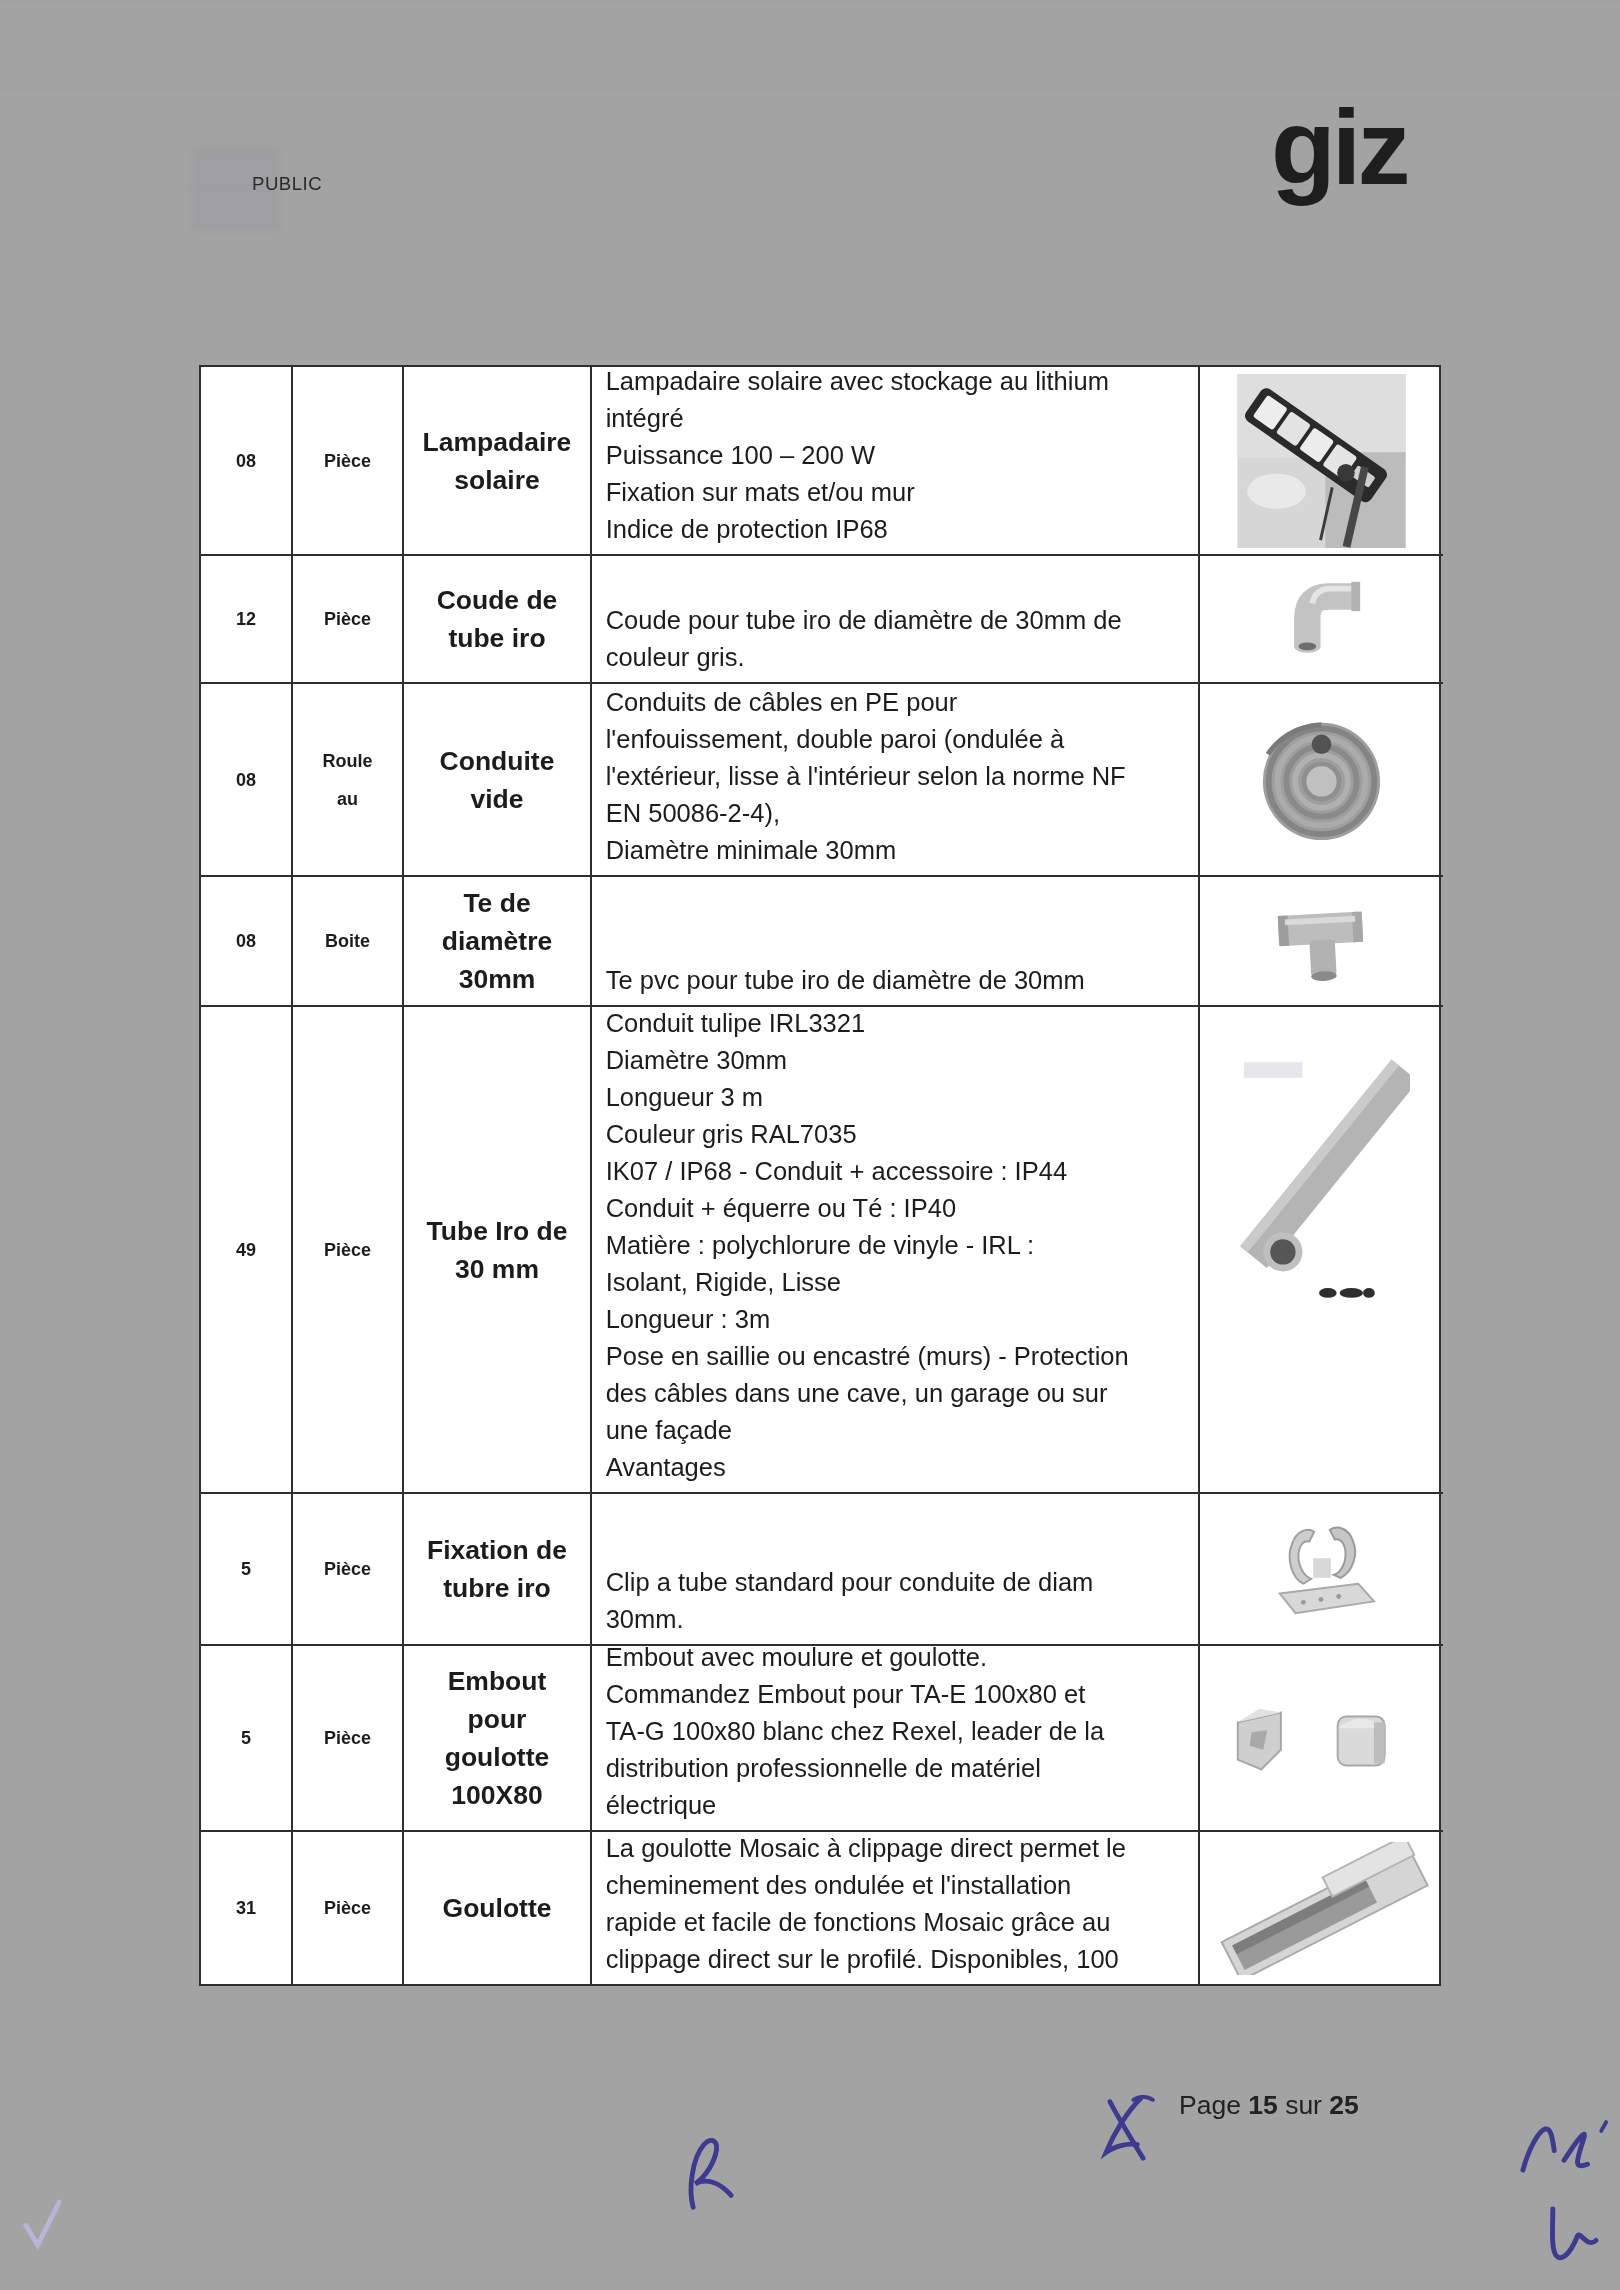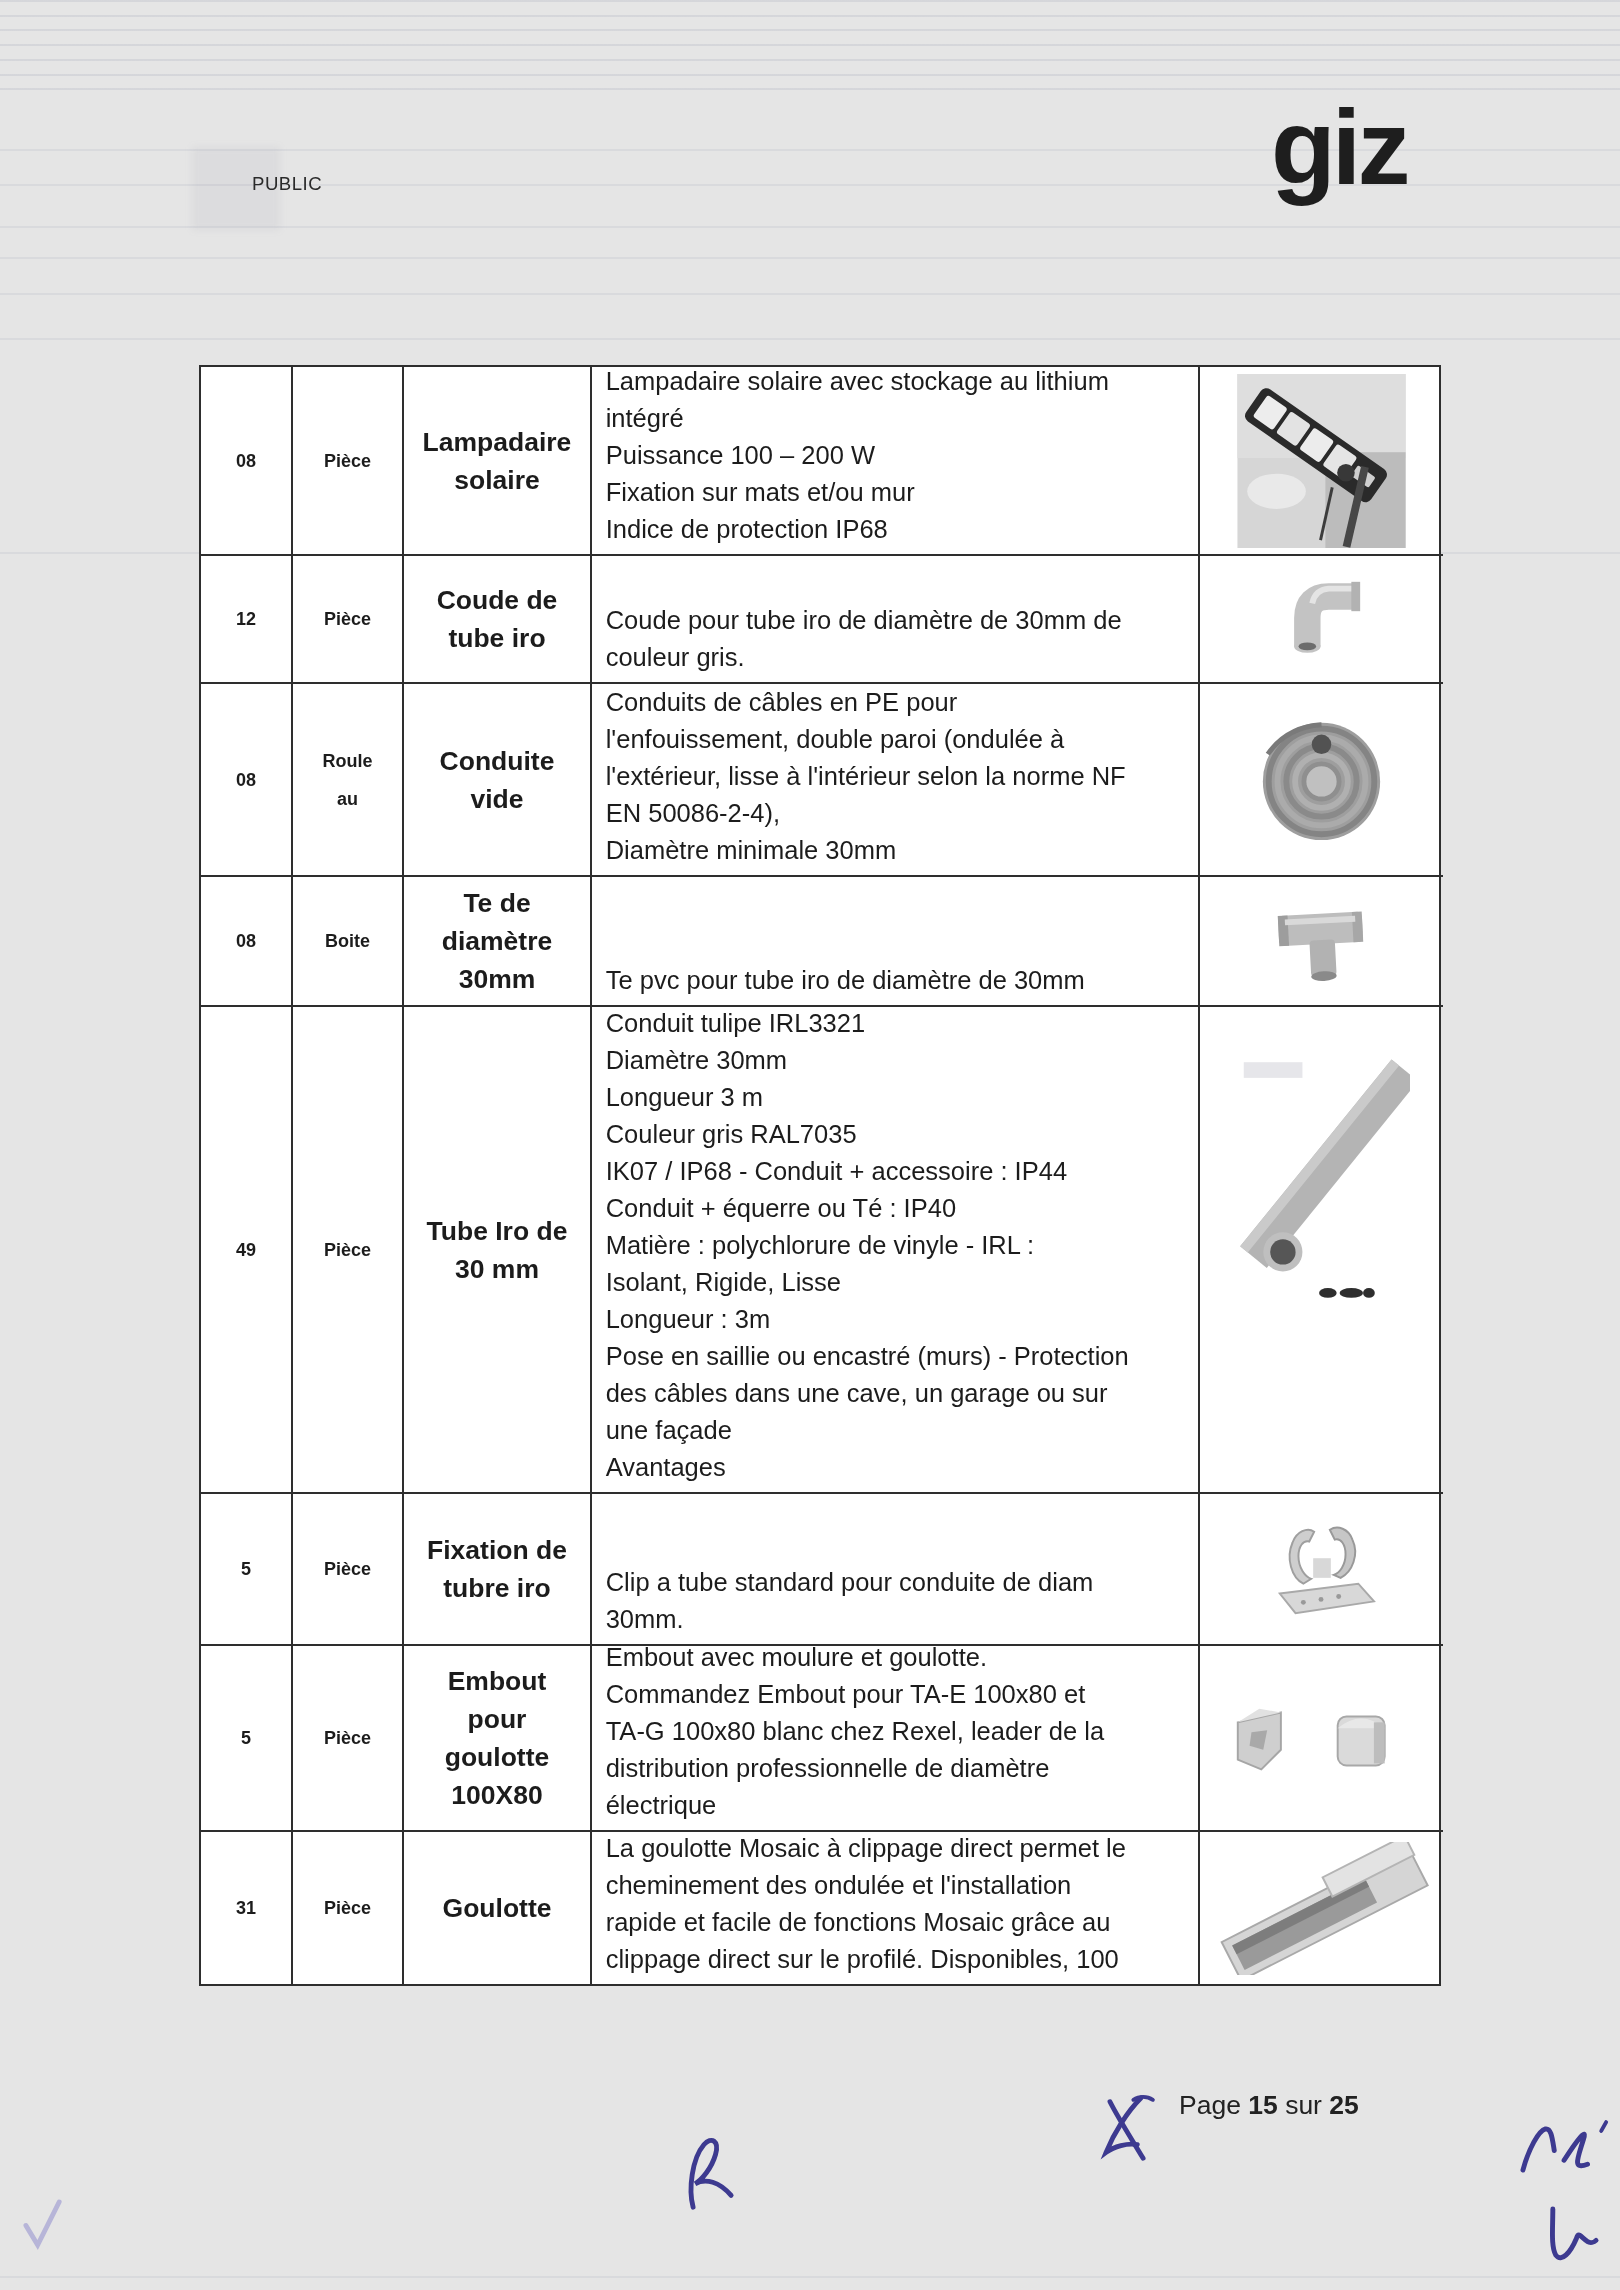--- a/index.html
+++ b/index.html
@@ -1,19 +1,19 @@
 <!DOCTYPE html>
 <html><head>
 <meta charset="utf-8">
 <style>
   html,body{margin:0;padding:0;background:#888;}
   .page{
     position:relative;
     width:1620px;height:2291px;
-    background:#e5e5e5;
+    background:#a3a3a3;
     overflow:hidden;
     font-family:"Liberation Sans", sans-serif;
     color:#1c1c1c;
     margin:0 auto;
   }
   
   .scan-top{
     position:absolute;top:0;left:0;right:0;height:102px;
     background:repeating-linear-gradient(180deg,
       rgba(150,155,175,.20) 0 2px, transparent 2px 14.7px);
@@ -294,21 +294,21 @@
       <div class="cell name">
             <div class="desc-line">Embout</div>
             <div class="desc-line">pour</div>
             <div class="desc-line">goulotte</div>
             <div class="desc-line">100X80</div>
           </div>
       <div class="cell desc">
             <div class="desc-line">Embout avec moulure et goulotte.</div>
             <div class="desc-line">Commandez Embout pour TA-E 100x80 et</div>
             <div class="desc-line">TA-G 100x80 blanc chez Rexel, leader de la</div>
-            <div class="desc-line">distribution professionnelle de diamètre</div>
+            <div class="desc-line">distribution professionnelle de matériel</div>
             <div class="desc-line">électrique</div>
           </div>
       <div class="cell photo">
             <svg width="188" height="94" viewBox="0 0 192 96" class="photo-svg">
       <polygon points="10,32 54,22 54,60 34,80 10,70" fill="#cfcfcf" stroke="#a6a6a6" stroke-width="2"></polygon>
       <polygon points="10,32 32,18 54,22" fill="#e1e1e1"></polygon>
       <polygon points="24,42 40,40 36,60 22,56" fill="#a9a9a9"></polygon>
       <rect x="112" y="26" width="48" height="50" rx="9" fill="#dadada" stroke="#a8a8a8" stroke-width="2"></rect>
       <path d="M112,38 Q136,18 160,38" fill="#e8e8e8"></path>
       <rect x="149" y="32" width="11" height="42" fill="#bdbdbd"></rect>

